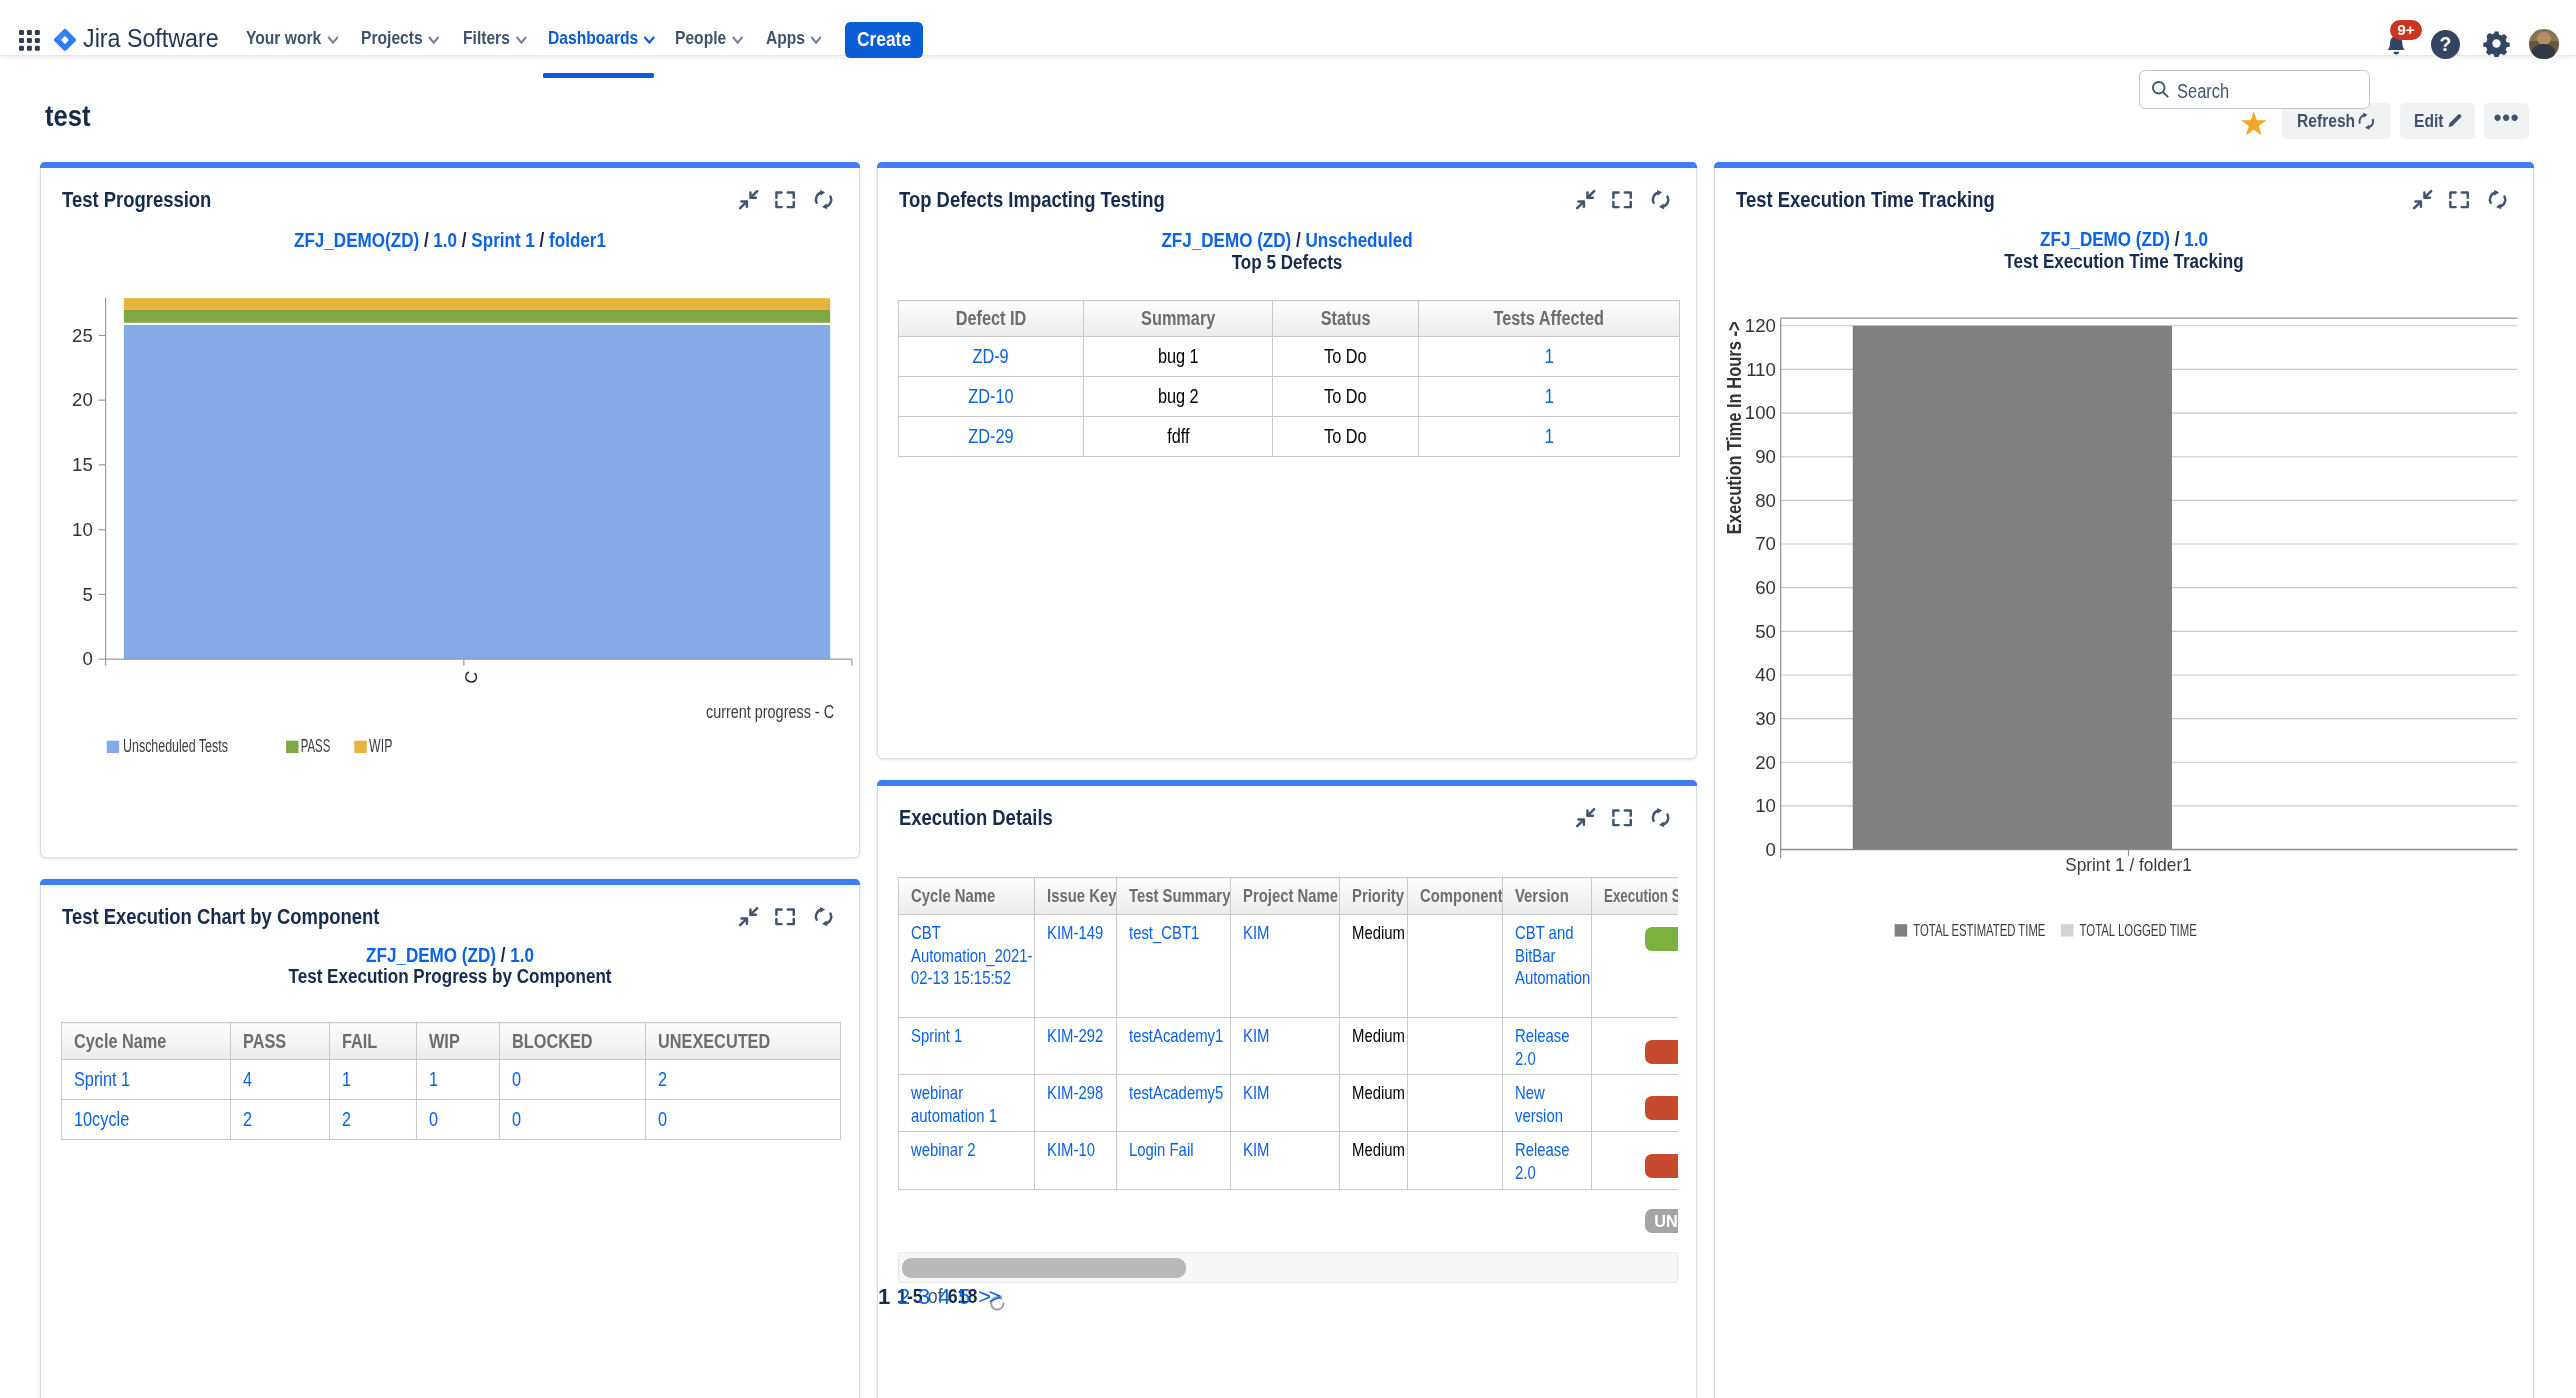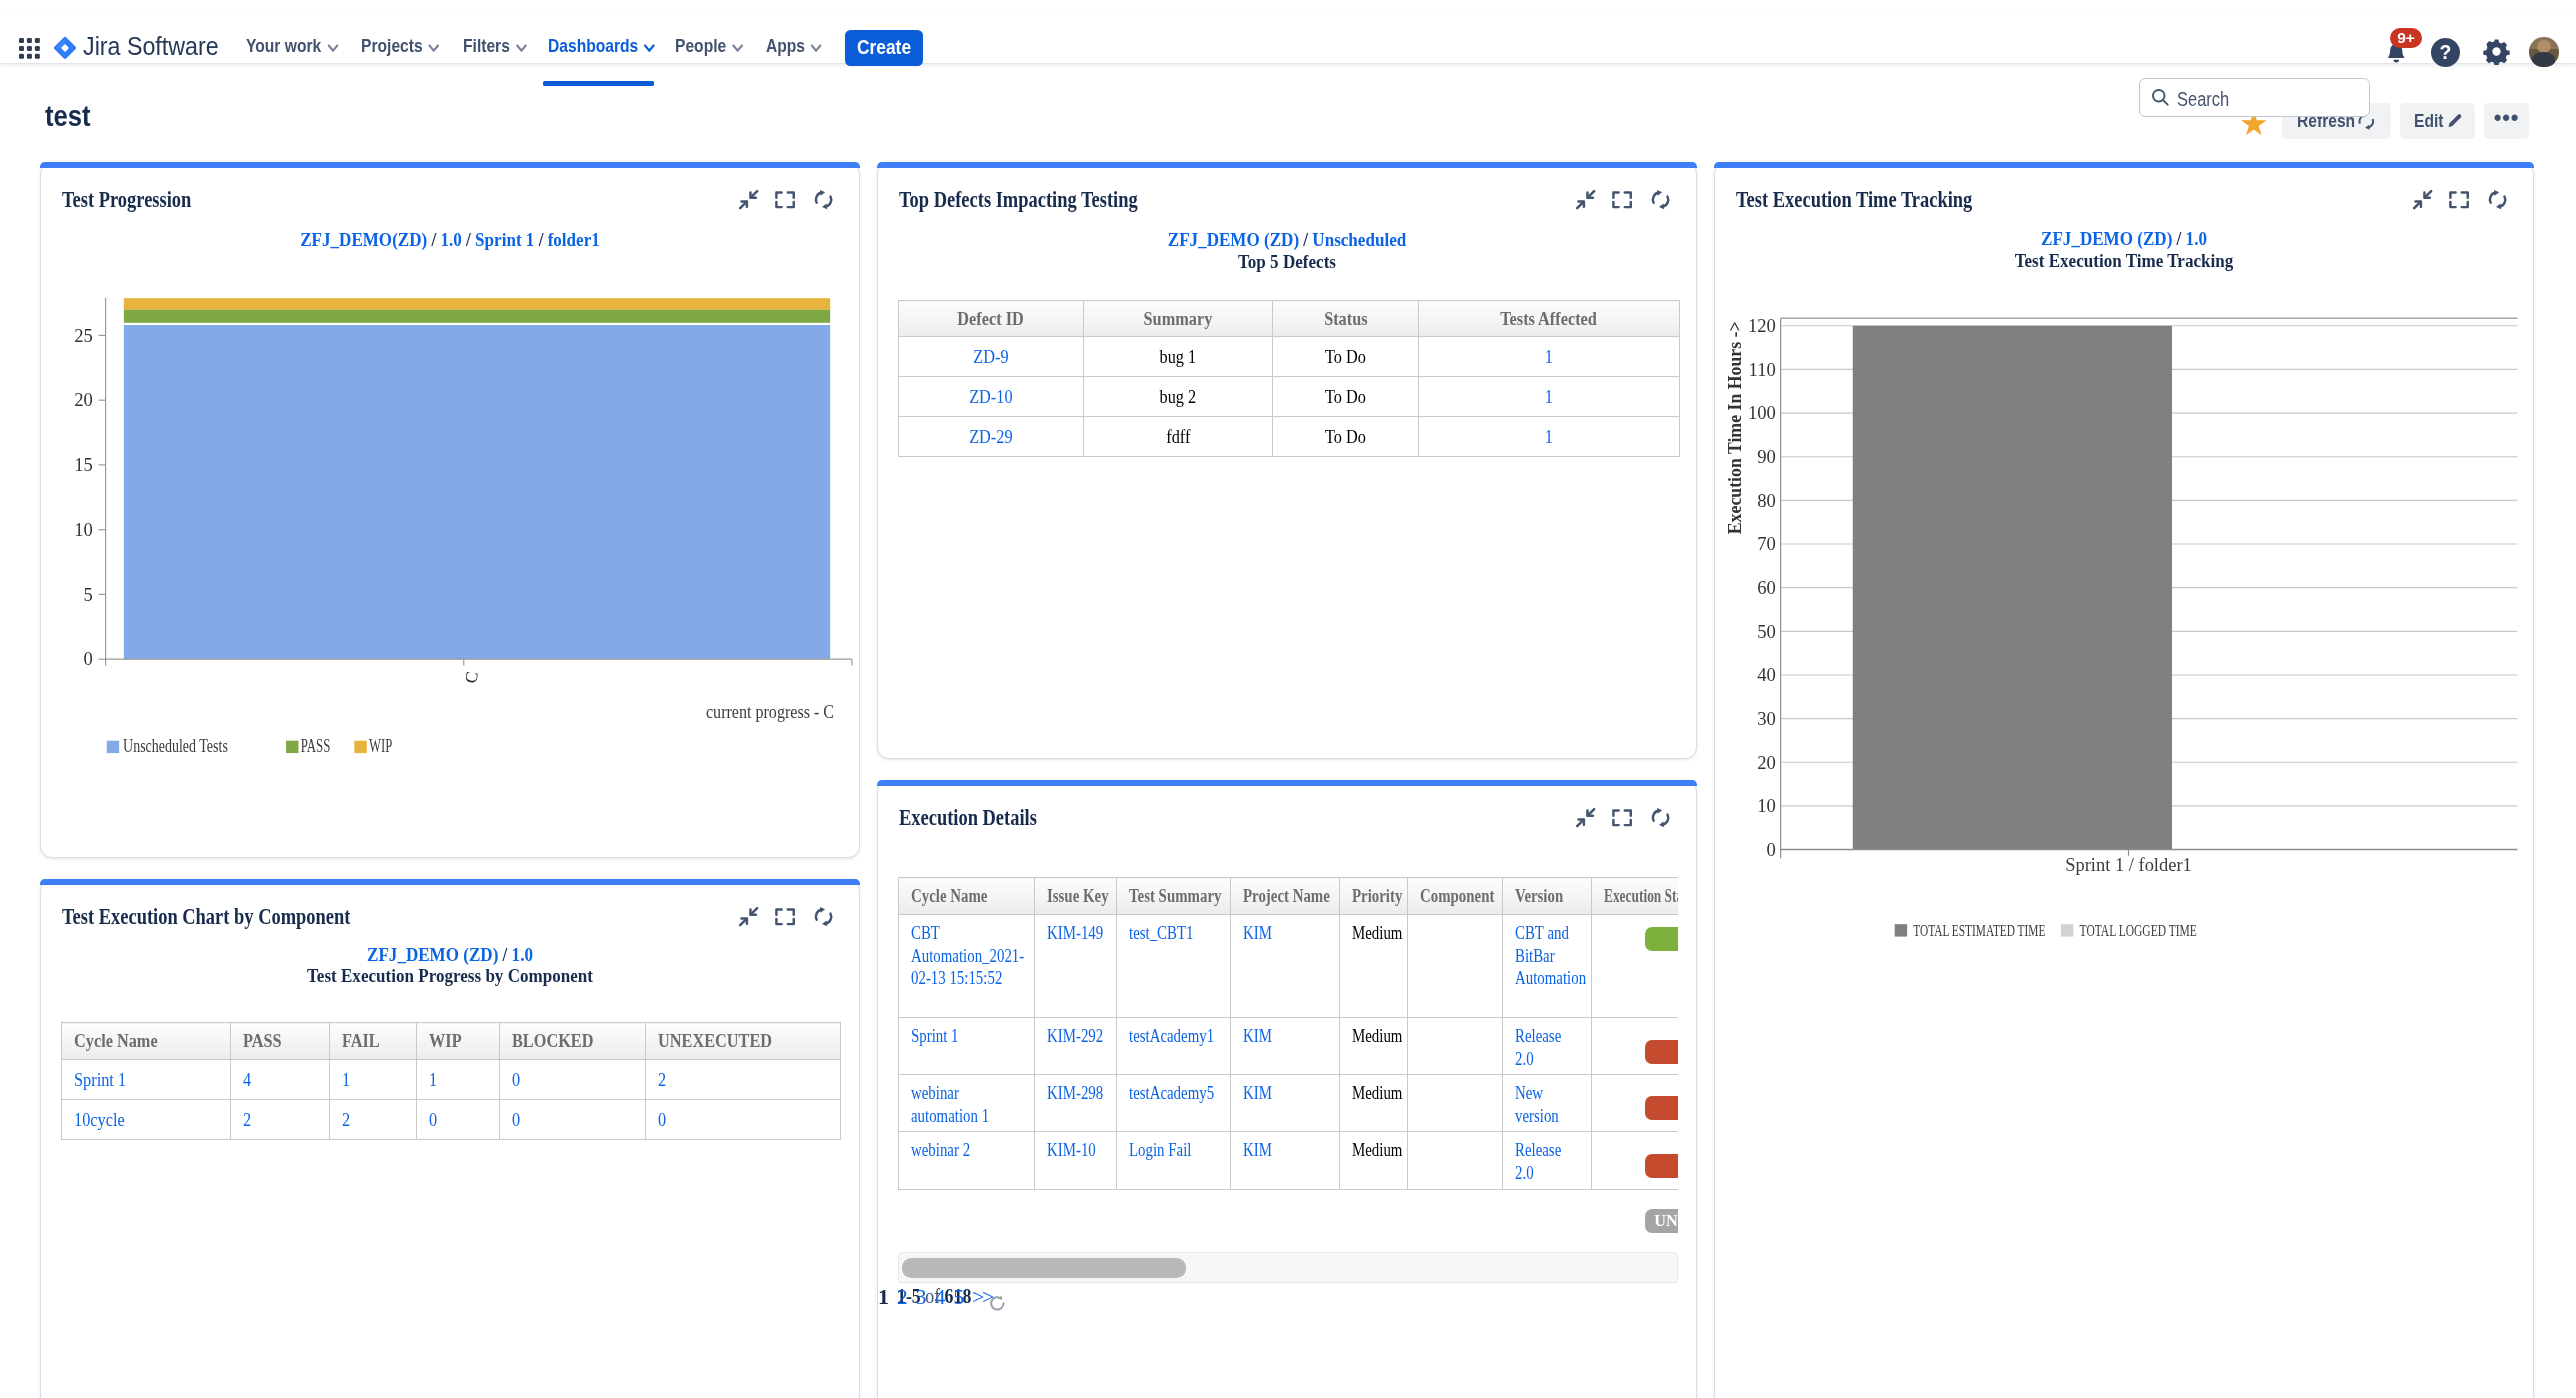--- a/index.html
+++ b/index.html
@@ -2,21 +2,21 @@
 <html style="font-size:12.4px"><head>
 <meta charset="utf-8">
 <style>
 * { margin:0; padding:0; box-sizing:border-box; }
 html,body { width:2576px; height:1398px; overflow:hidden; background:#fff;
   font-family:"Liberation Sans", sans-serif; }
 .abs { position:absolute; }
 #page { position:relative; width:2576px; height:1398px; overflow:hidden; }
 
 
-#nav { position:absolute; left:0; top:12px; width:2576px; height:52px; background:#fff;
+#nav { position:absolute; left:0; top:4px; width:2576px; height:52px; background:#fff;
   border-bottom:1.6px solid #e4e6ea; box-shadow:0 1.6px 3.9px rgba(23,43,77,.08); z-index:5; }
 .navitem { position:absolute; top:0; height:68px; line-height:68px; font-size:18.6px; font-weight:600;
   color:#42526E; white-space:nowrap; transform:scaleX(.84); transform-origin:0 50%; }
 .nav-chev { display:inline-block; margin-left:7px; }
 #dash-underline { position:absolute; left:543px; top:69px; width:111px; height:5.4px; background:#0b5cd7; border-radius:1.6px; }
 #createbtn { position:absolute; left:845px; top:18px; width:78px; height:36px; background:#0b5cd7;
   border-radius:5.4px; }
 #createtxt { position:absolute; left:0; top:0; width:78px; color:#fff; font-size:20px; font-weight:700; text-align:center;
   line-height:35px; transform:scaleX(.87); transform-origin:50% 50%; }
 #searchbox { position:absolute; left:2139px; top:18px; width:231px; height:39px; border:1.6px solid #c1c7d0;
@@ -32,22 +32,22 @@
 #avatar:after { content:""; position:absolute; left:3.1px; top:14.8px; width:23px; height:17px; border-radius:46%; background:#333a45; }
 
 
 #pagetitle { position:absolute; left:45px; top:99px; font-size:29.5px; font-weight:700; color:#172B4D;
   transform:scaleX(.87); transform-origin:0 0; }
 .hbtn { position:absolute; top:103px; height:36px; background:#f1f2f4; border-radius:4.7px; color:#42526E;
   font-size:18.6px; font-weight:600; }
 #star { position:absolute; left:2239px; top:107px; font-size:33px; color:#F3A42B; line-height:33px; }
 
 
-.panel { position:absolute; background:#fff; border:0.8px solid #d8dce3; border-radius:12px;
-  box-shadow:0 0.8px 3.1px rgba(23,43,77,.13);font-family:Liberation Serif, serif; }
+.panel { position:absolute; background:#fff; border:0.8px solid #d8dce3; border-radius:6px;
+  box-shadow:0 0.8px 3.1px rgba(23,43,77,.13); }
 .topbar { position:absolute; left:-0.8px; top:-0.8px; right:-0.8px; height:5.4px; background:#3e7ef7;
   border-radius:4.7px 4.7px 0 0; }
 .ptitle { position:absolute; left:21px; top:24px; font-size:22.5px; font-weight:700; color:#172B4D;
   white-space:nowrap; transform:scaleX(.82); transform-origin:0 0; }
 .plink { position:absolute; width:100%; text-align:center; font-size:19.4px; font-weight:700; color:#0b63e5;
   white-space:nowrap; transform:scaleX(.88); }
 .plink b { color:#17244d; font-weight:700; }
 .psub { position:absolute; width:100%; text-align:center; font-size:19.4px; font-weight:700; color:#172B4D;
   white-space:nowrap; transform:scaleX(.88); }
 .picons { position:absolute; top:26px; }

